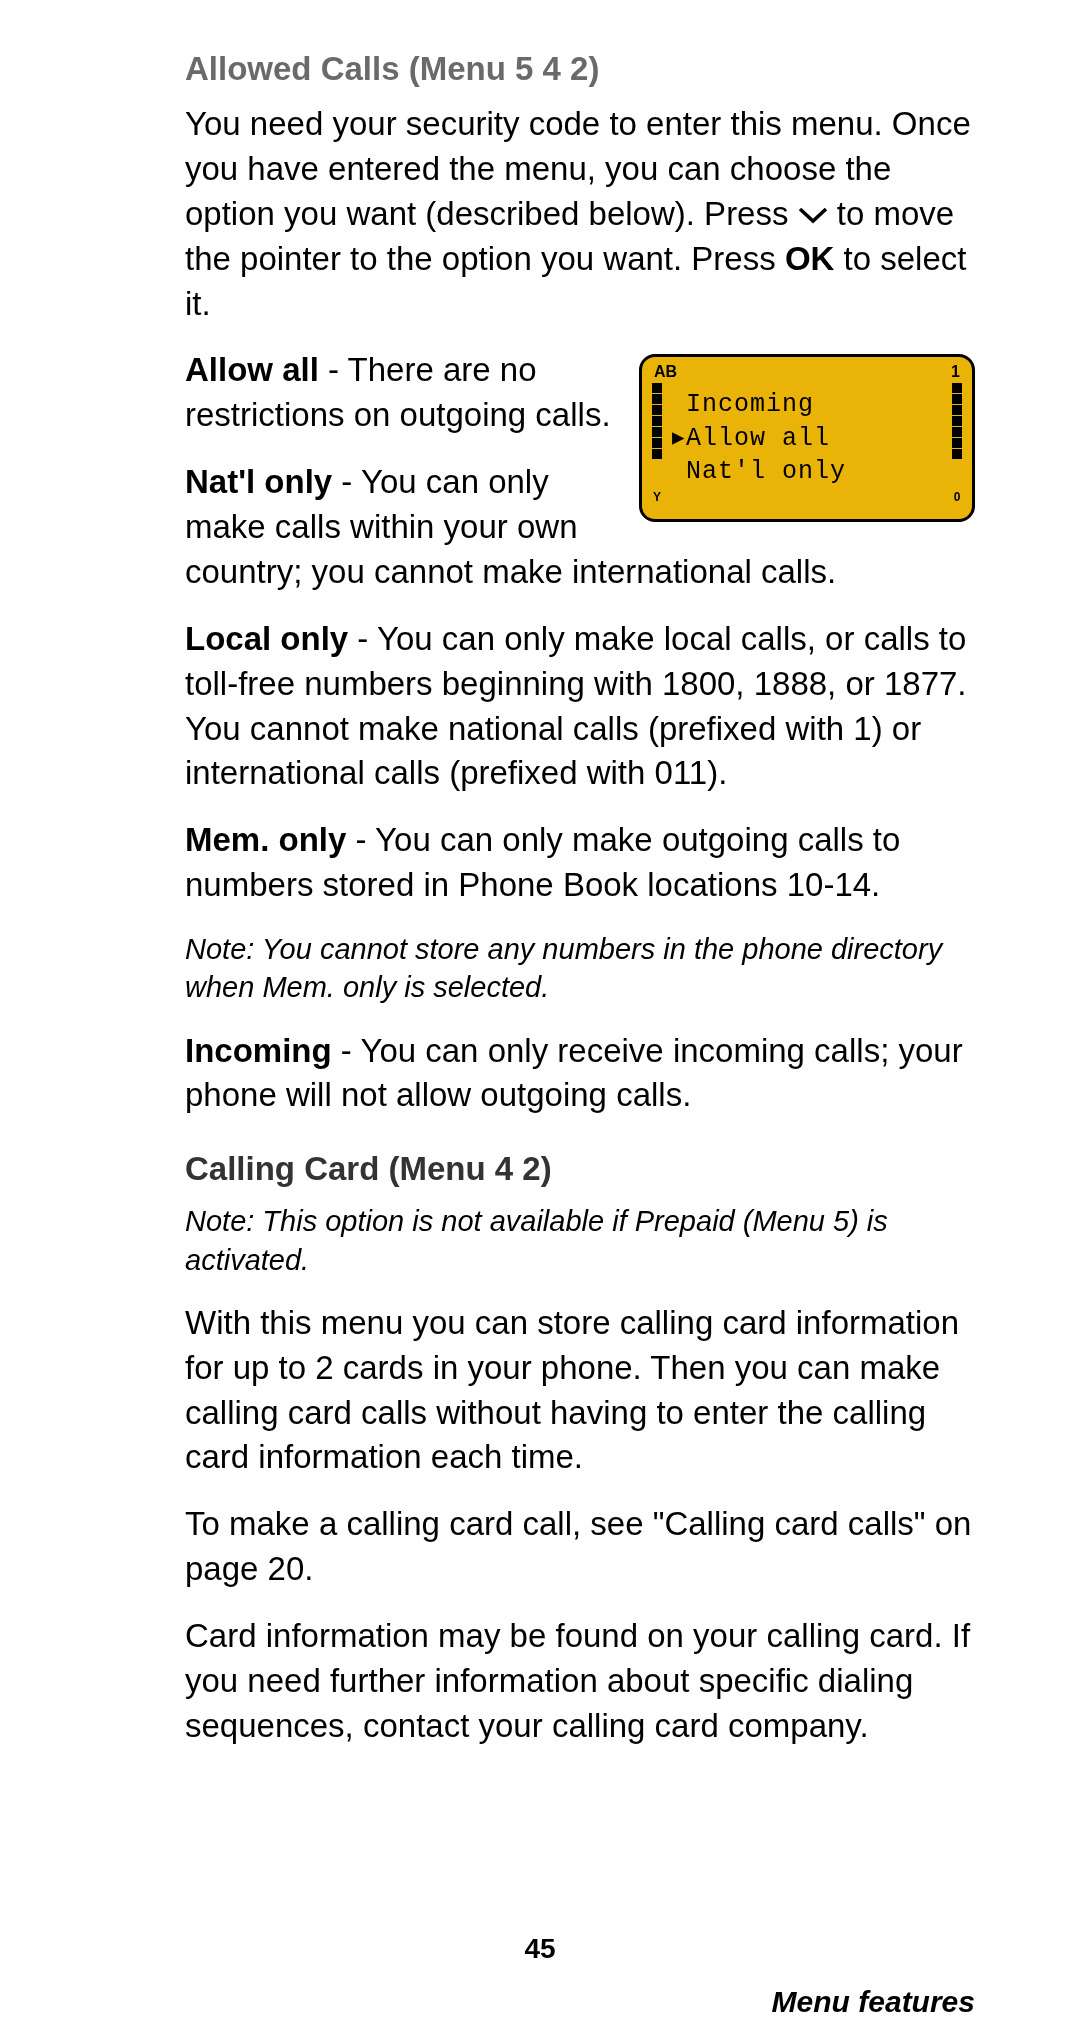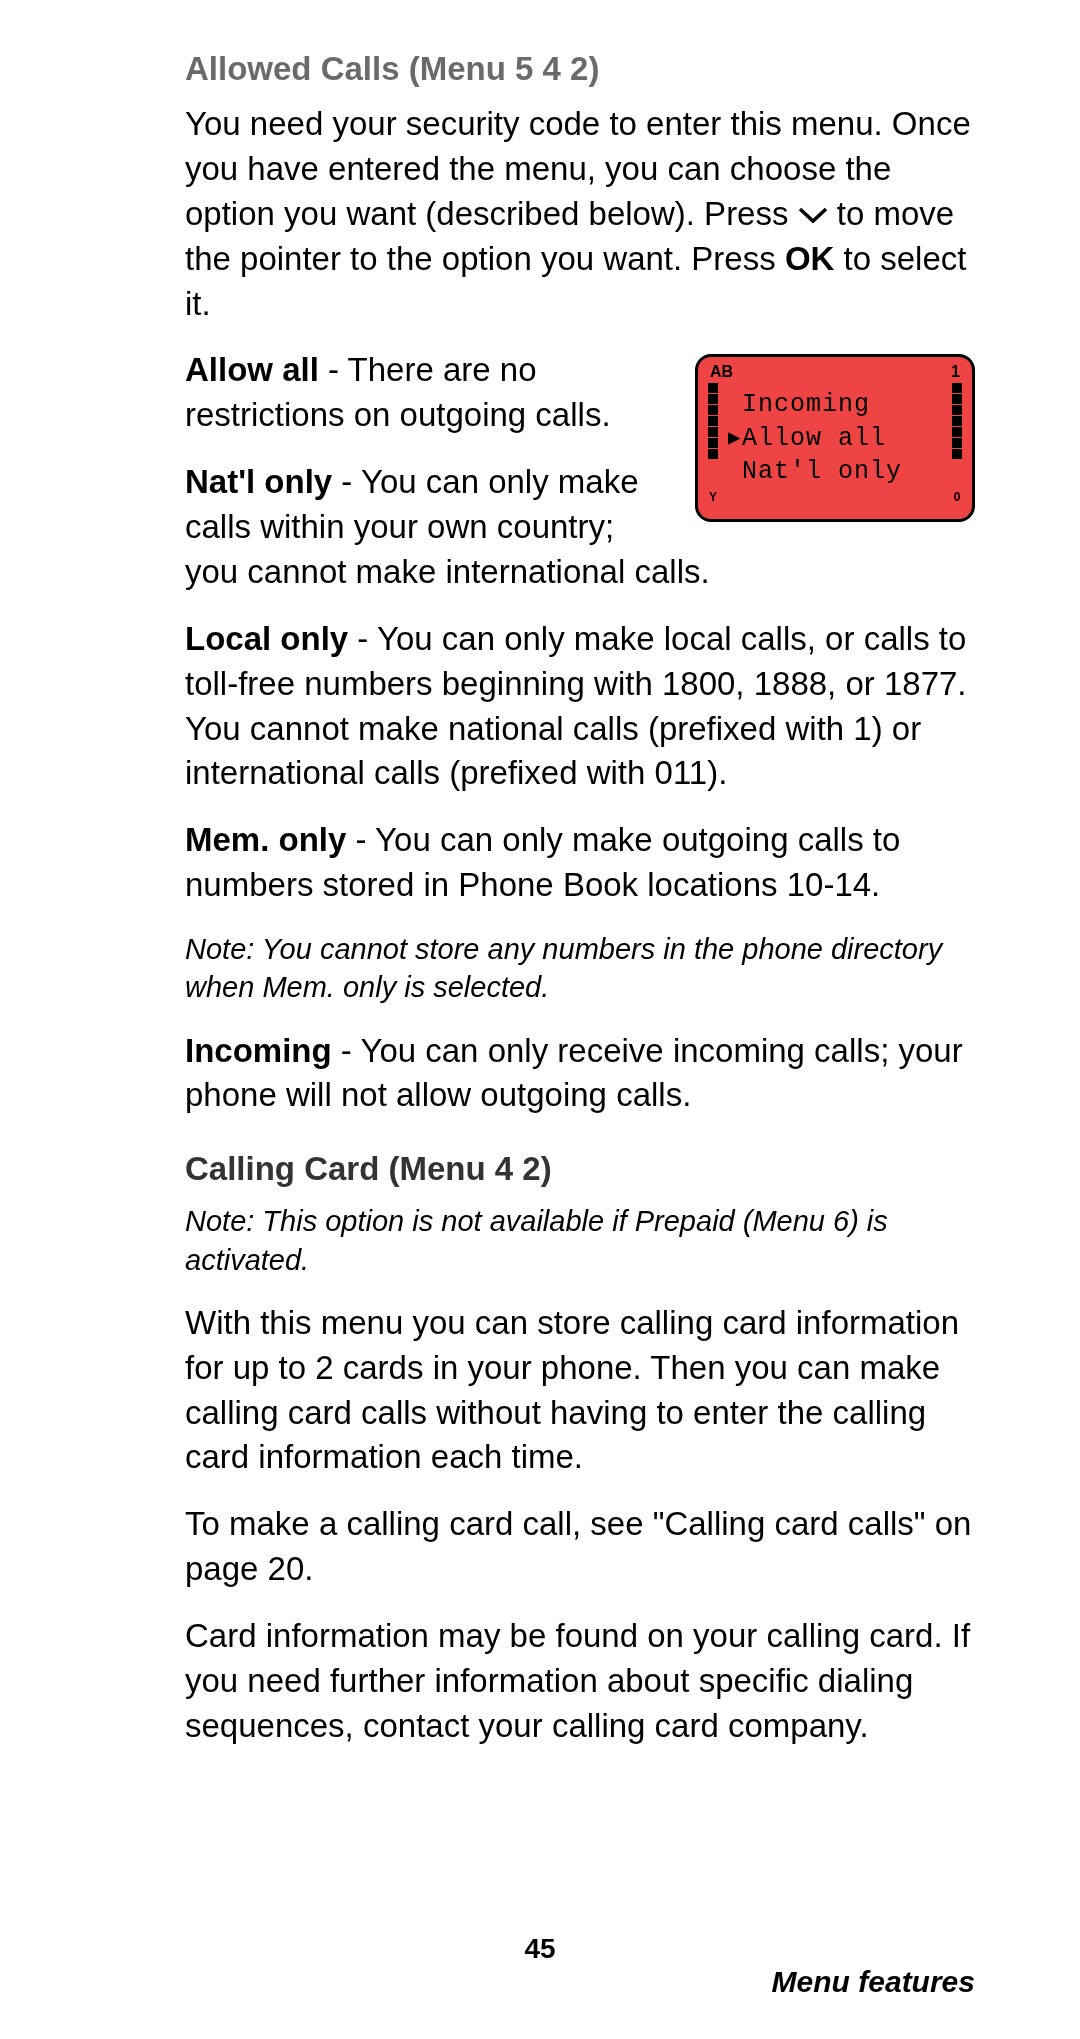--- a/index.html
+++ b/index.html
@@ -34,25 +34,25 @@
   .down-icon {
     display: inline-block;
     vertical-align: middle;
   }
   .down-icon svg { display: block; }
   .lcd-wrap {
     float: right;
     margin: 6px 0 12px 24px;
   }
   .lcd {
-    width: 280px;
+    width: 336px;
     height: 168px;
     border: 3px solid #000;
     border-radius: 16px;
-    background: #ef4444;
+    background: #eab308;
     position: relative;
     padding: 6px 8px;
     font-family: "Courier New", monospace;
     font-size: 26px;
     color: #000;
   }
   .lcd .topbar {
     display: flex;
     justify-content: space-between;
     font-size: 16px;
@@ -101,21 +101,21 @@
     position: absolute;
     bottom: 74px;
     left: 0;
     width: 100%;
     text-align: center;
     font-weight: bold;
     font-size: 28px;
   }
   .footer-section {
     position: absolute;
-    bottom: 40px;
+    bottom: 20px;
     right: 105px;
     font-style: italic;
     font-weight: bold;
     font-size: 30px;
   }
 </style>
 </head>
 <body>
 
 <div class="heading muted">Allowed Calls (Menu 5 4 2)</div>
@@ -188,20 +188,20 @@
 </p>
 
 <p class="note">Note: You cannot store any numbers in the phone directory when Mem. only is selected.</p>
 
 <p class="para" style="margin-bottom:32px;">
   <span class="bold">Incoming</span><span> - You can only receive incoming calls; your phone will not allow outgoing calls.</span>
 </p>
 
 <div class="heading">Calling Card (Menu 4 2)</div>
 
-<p class="note">Note: This option is not available if  Prepaid (Menu 6) is activated.</p>
+<p class="note">Note: This option is not available if  Prepaid (Menu 5) is activated.</p>
 
 <p class="para">With this menu you can store calling card information for up to 2 cards in your phone. Then you can make calling card calls without having to enter the calling card information each time.</p>
 <p class="para">To make a calling card call, see "Calling card calls" on page 20.</p>
 <p class="para">Card information may be found on your calling card. If you need further information about specific dialing sequences, contact your calling card company.</p>
 
 <div class="footer-num">45</div>
 <div class="footer-section">Menu features</div>
 
 </body></html>

